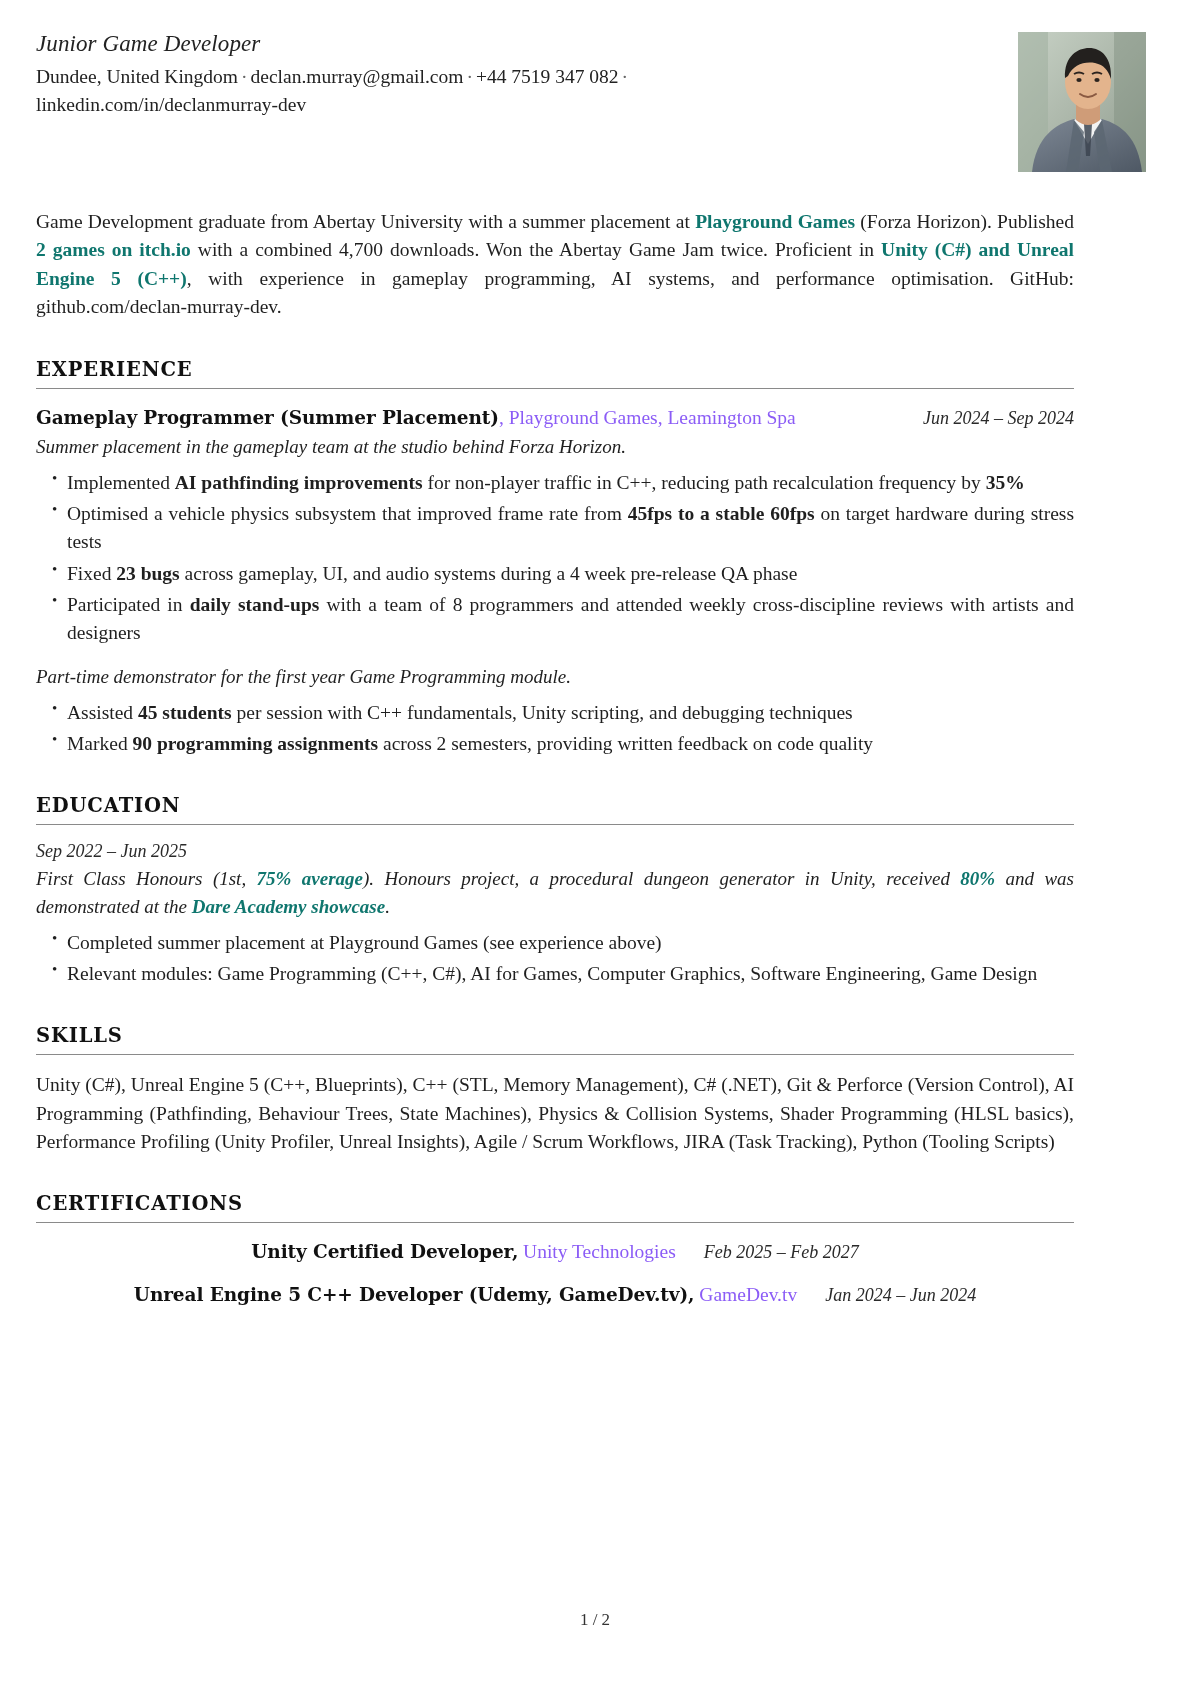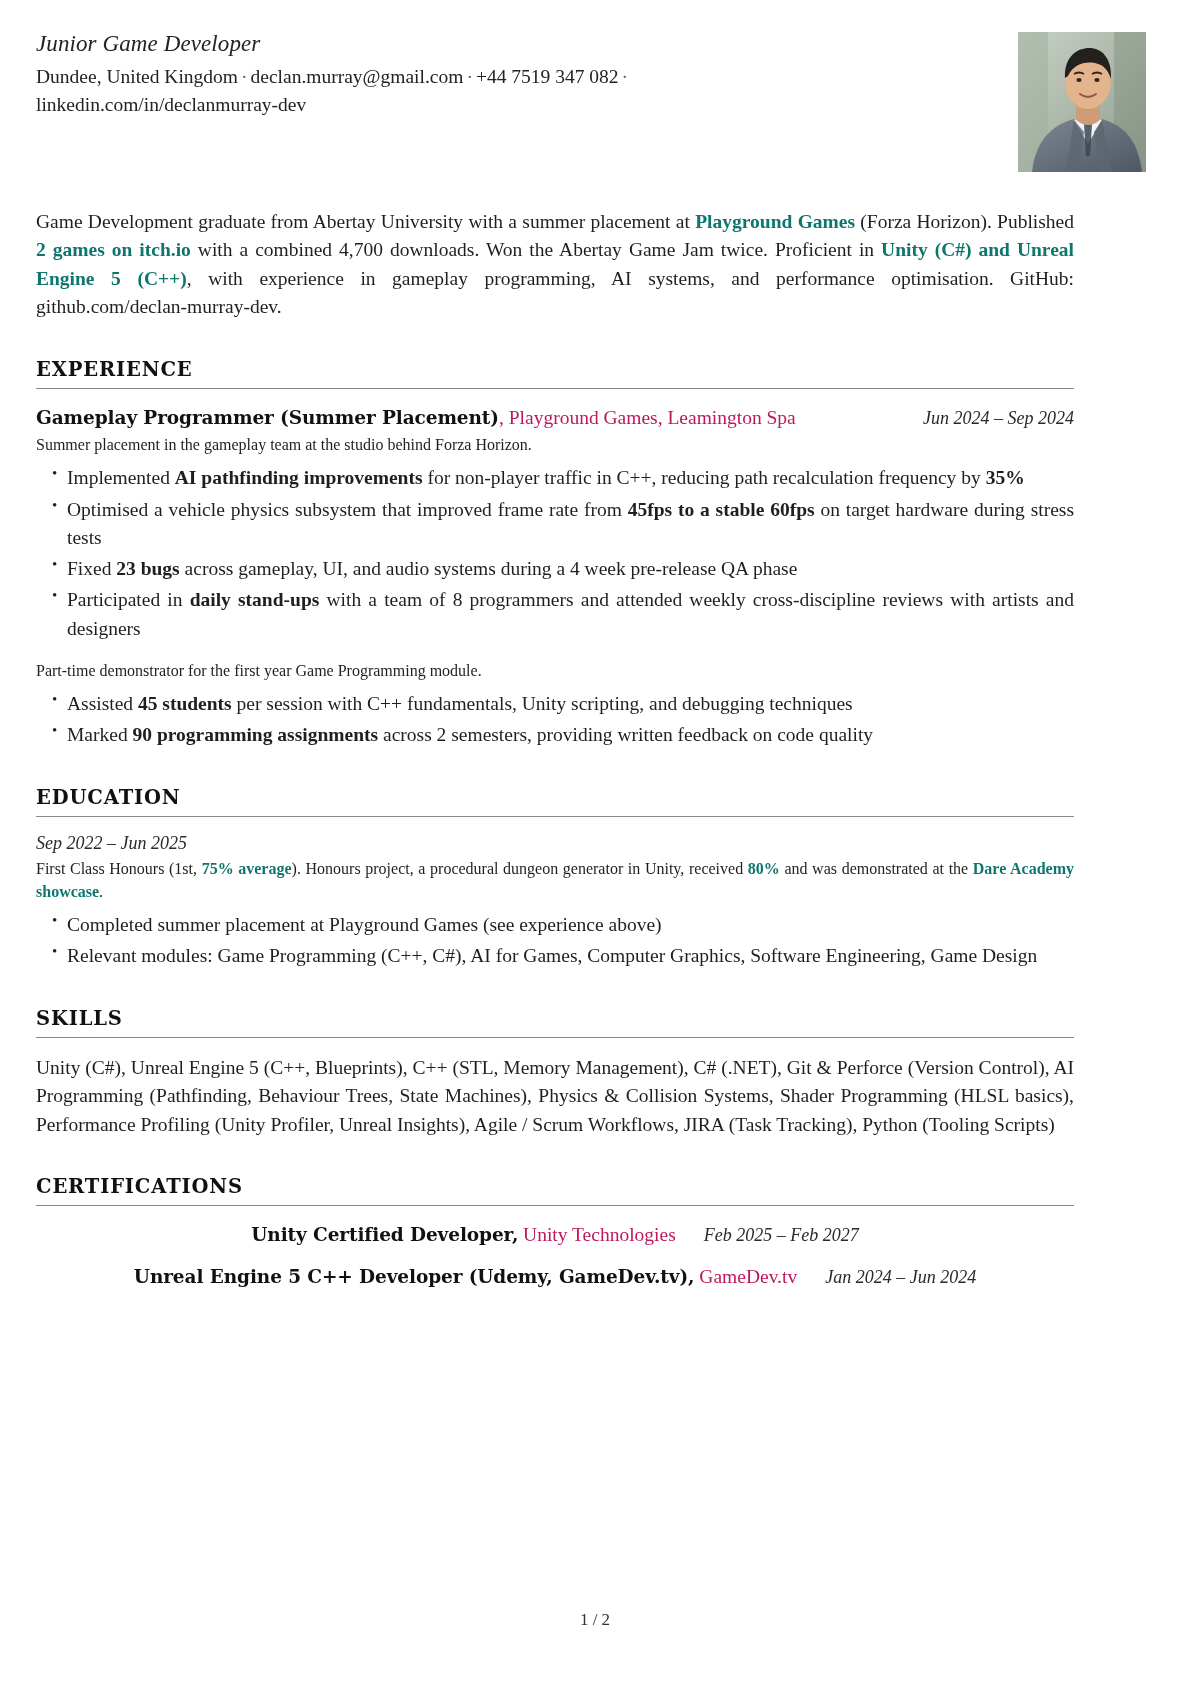--- a/index.html
+++ b/index.html
@@ -114,35 +114,36 @@
     line-height: 1.3;
     color: #1f1f1f;
   }
   .entry-role {
     font-family: "DejaVu Serif", "Liberation Serif", serif;
     font-weight: bold;
     font-size: 18.5px;
     letter-spacing: -0.1px;
     color: #111111;
   }
-  .entry-org { color: #be185d; }
+  .entry-org { color: #8b5cf6; }
   .entry-dates {
     font-style: italic;
     font-size: 18px;
     color: #2a2a2a;
     white-space: nowrap;
     flex-shrink: 0;
   }
   .entry-desc {
-    font-size: 16px;
+    font-size: 19px;
     line-height: 1.45;
     color: #1f1f1f;
     margin-top: 3px;
     max-width: 1038px;
     text-align: justify;
+    font-style: italic;
   }
 
   ul.bullets {
     list-style: none;
     margin: 8px 0 0 0;
     padding: 0;
     width: 1038px;
   }
   ul.bullets li {
     position: relative;

